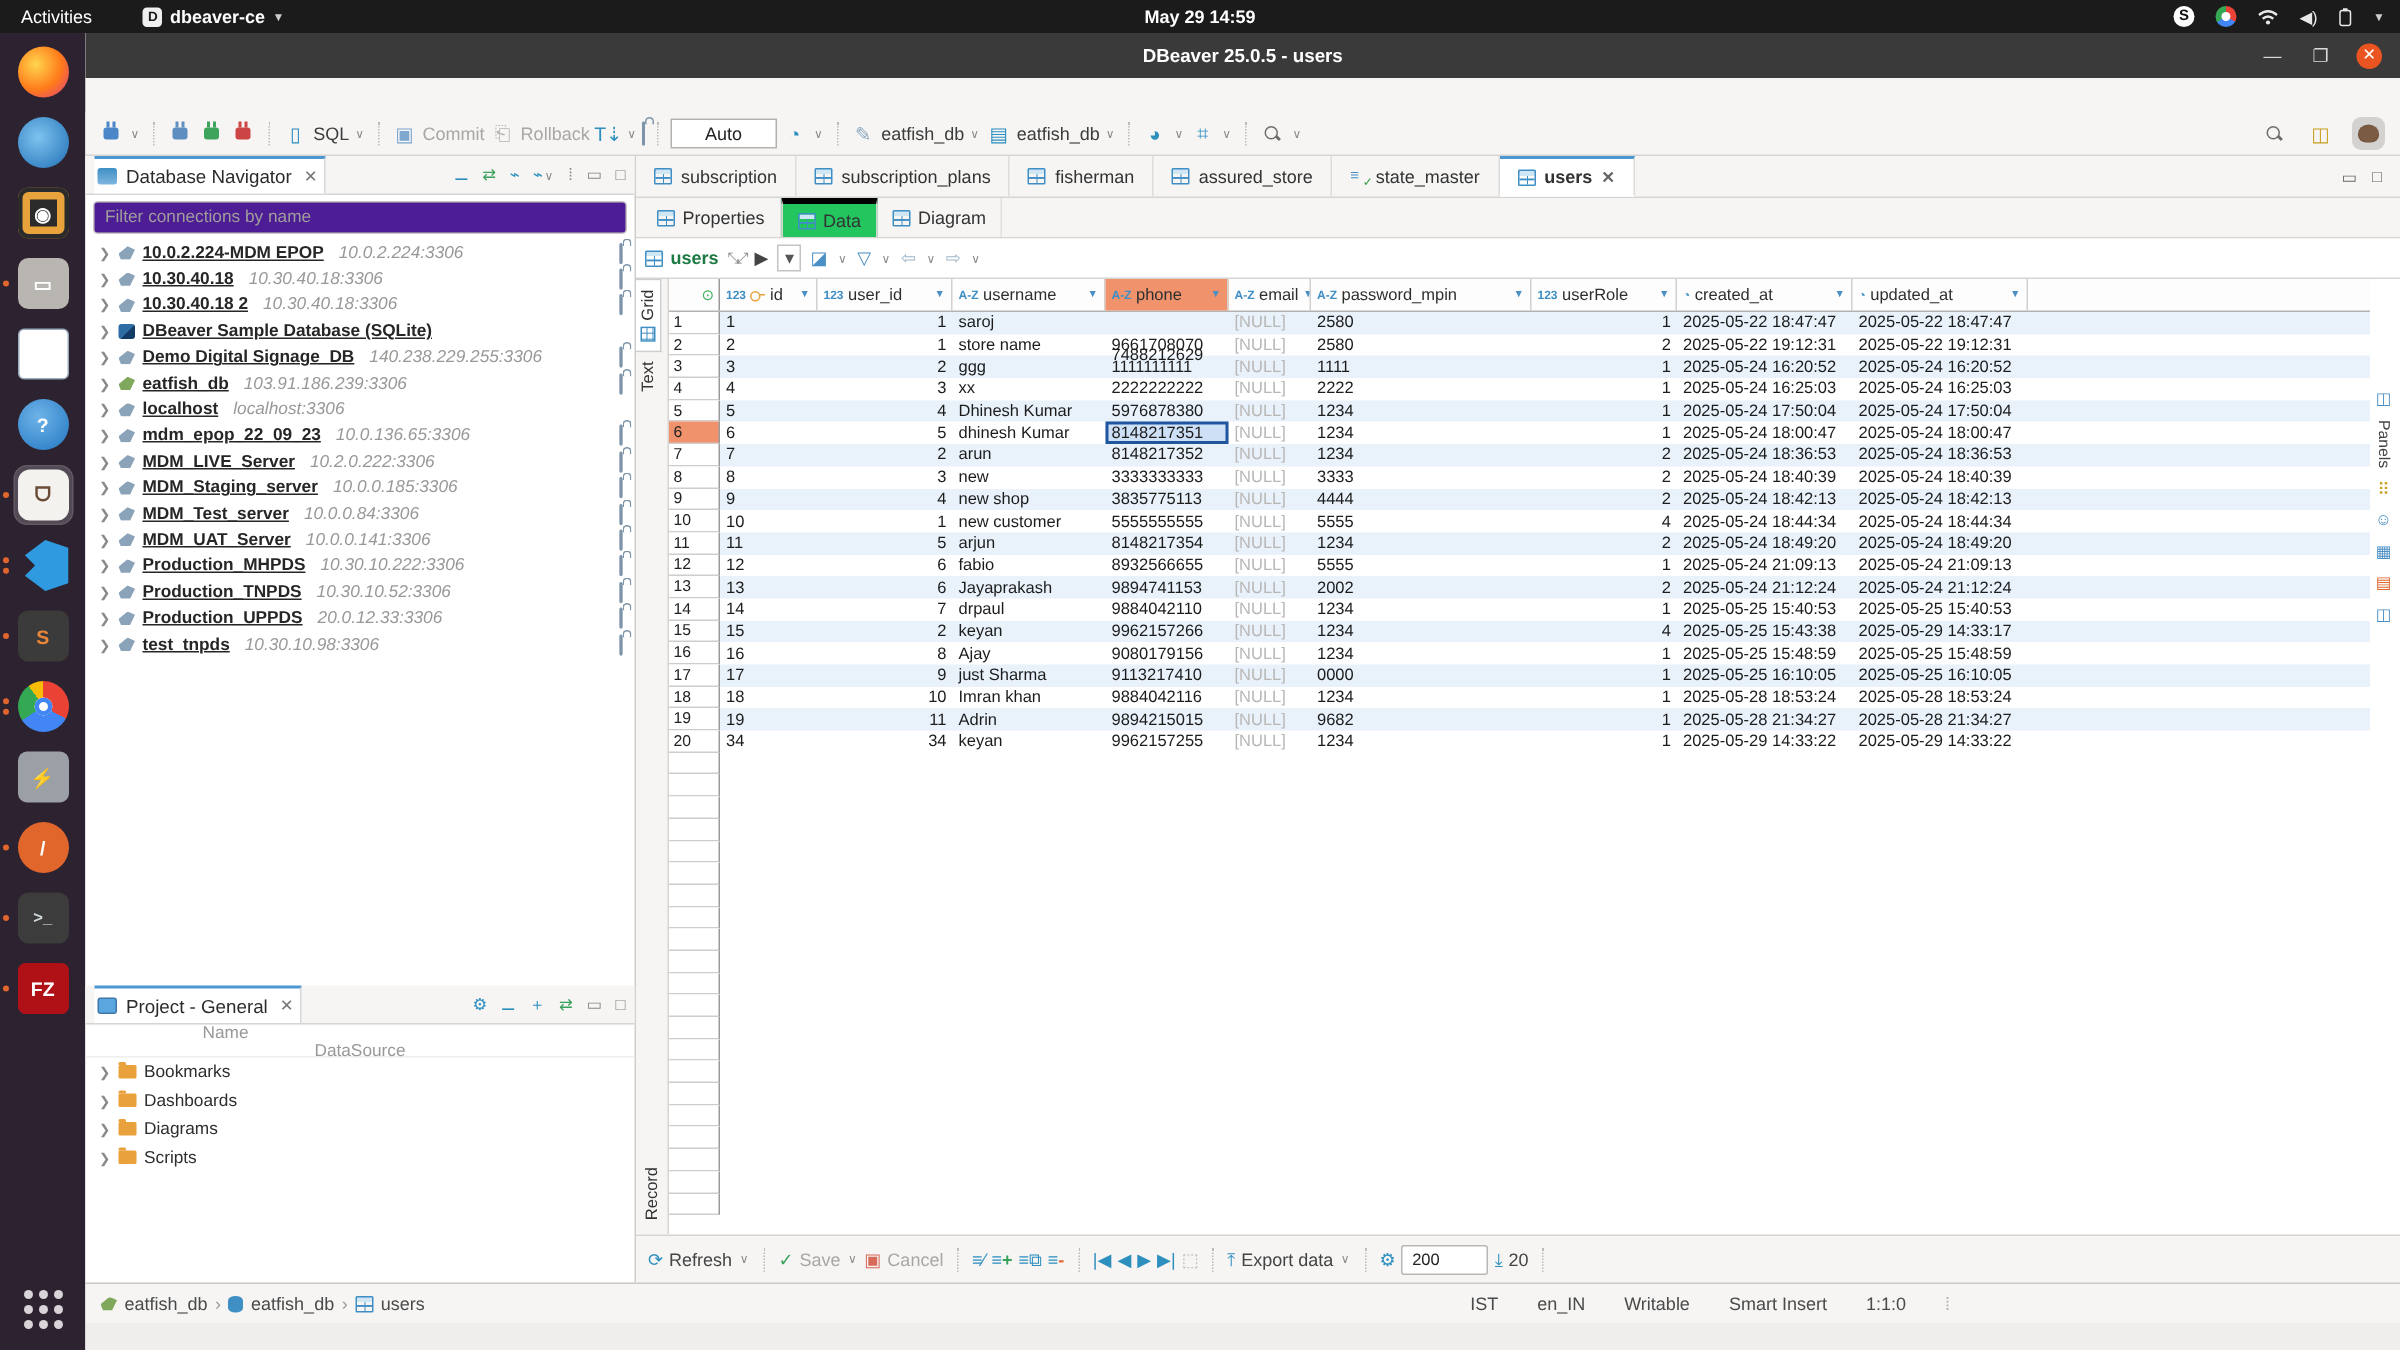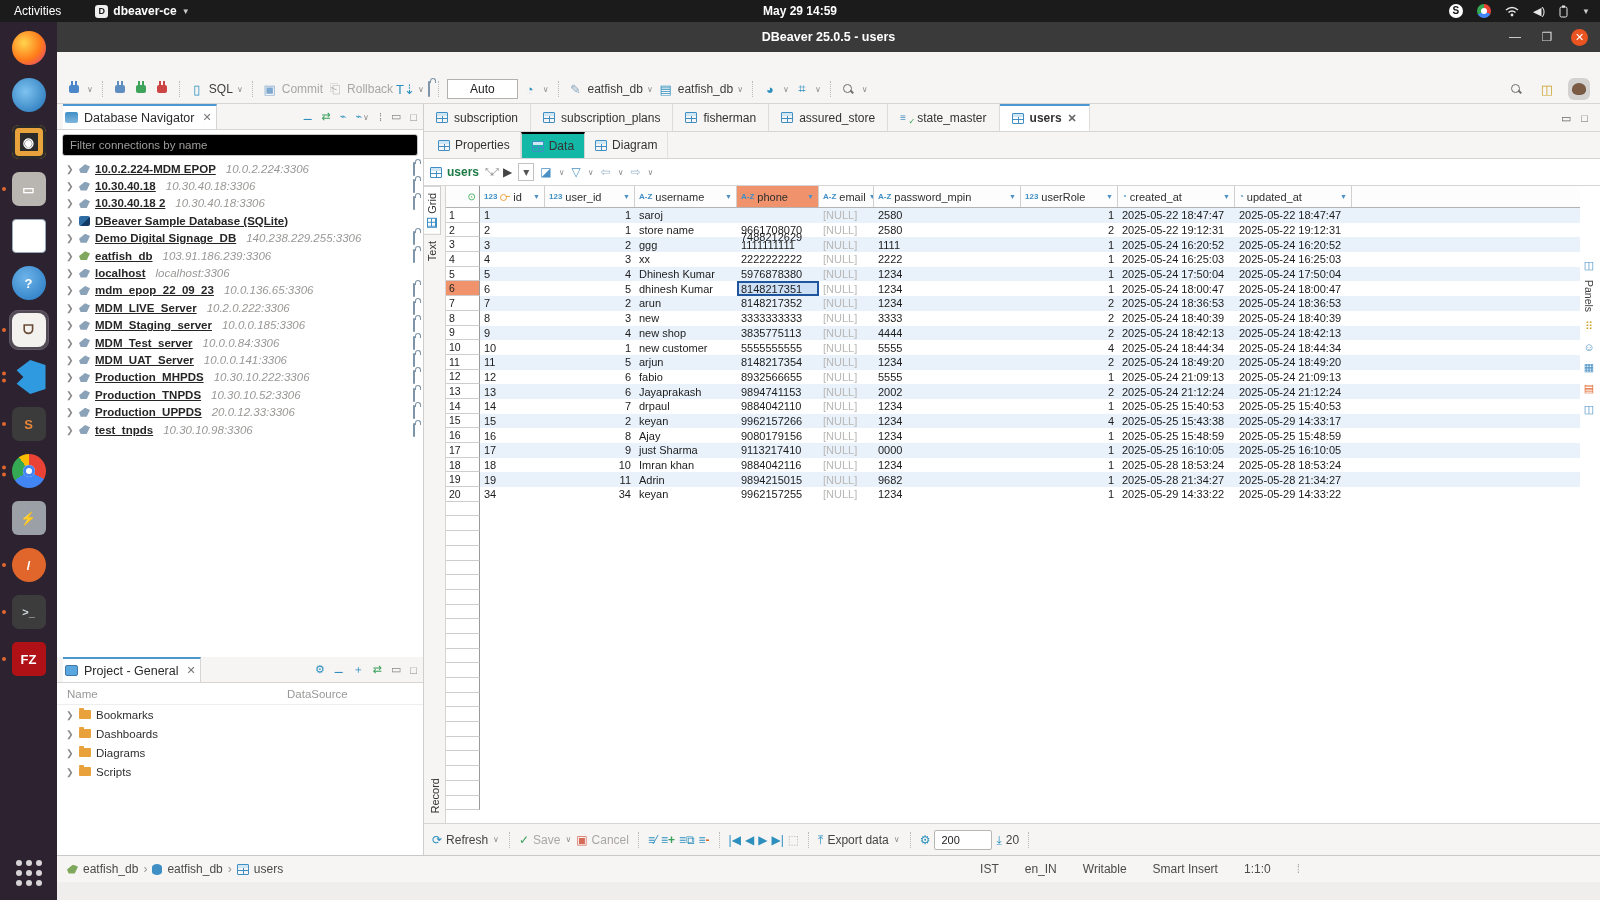--- a/index.html
+++ b/index.html
@@ -83,40 +83,40 @@
   .panel-header { height:26px; display:flex; align-items:center; background:#f6f5f4;
                   border-bottom:1px solid #d7d5d3; font-size:12.5px; color:#2b2b2b; padding:0 6px; gap:5px; }
   .ph-tab { display:flex; align-items:center; gap:6px; padding:0 4px 0 2px; height:100%;
             border-right:1px solid #d7d5d3; background:#fff; border-top:2px solid #4b97d2; }
   .ph-close { color:#777; font-size:11px; padding-left:2px; }
   .ph-icons { margin-left:auto; display:flex; align-items:center; gap:9px; color:#4a90c4; font-size:11px; }
   .ph-icons .gray { color:#8b8987; }
   .dbnav-icon { width:13px; height:11px; background:linear-gradient(#3f8fc5,#7fb6dd); border-radius:2px; }
   .proj-icon { width:13px; height:11px; background:#5aa7e0; border:1px solid #3f77a8; border-radius:2px; }
 
-  .filter-input { margin:4px 5px; height:22px; border:1px solid #c9c7c5; border-radius:3px; background:#000000;
+  .filter-input { margin:4px 5px; height:22px; border:1px solid #c9c7c5; border-radius:3px; background:#4c1d95;
                   color:#a09e9c; font-size:11.5px; display:flex; align-items:center; padding:0 7px; }
 
   .tree { font-size:11.5px; color:#2e2e2e; }
   .tree-row { display:flex; align-items:center; height:17.4px; padding-left:9px; gap:5px; white-space:nowrap; }
   .tw { color:#8a8a8a; font-size:9px; width:8px; }
   .conn-icon { width:11px; height:9px; background:#8ba3b8; clip-path:polygon(0 55%, 55% 0, 100% 25%, 70% 100%, 15% 100%); position:relative; }
   .conn-icon.connected { background:#7fa85c; }
   .sqlite-icon { width:11px; height:10px; background:linear-gradient(135deg,#2e6da4 55%, #123c66 55%); border-radius:2px; }
   .conn-name { font-weight:bold; color:#262626;text-decoration:underline; }
   .conn-addr { color:#9a9896; font-style:italic; margin-left:5px; }
   .lockwrap { margin-left:auto; margin-right:8px; }
   .lock { position:relative; width:9px; height:7px; background:#a9bccd; border:1px solid #7e94a8; border-radius:1px; }
   .lock::before { content:""; position:absolute; top:-4px; left:1px; width:4px; height:4px;
                   border:1px solid #7e94a8; border-bottom:none; border-radius:3px 3px 0 0; }
   .check-ov { position:absolute; right:-4px; bottom:-3px; color:#2f9e44; font-size:8px; font-weight:bold; }
 
   .project-panel { position:absolute; left:0; top:553px; right:0; }
   .proj-cols { display:flex; font-size:11.5px; color:#9a9896; height:22px; align-items:center;
-               border-bottom:1px solid #eee; }
+               border-bottom:1px solid #eee;flex-direction:column; }
   .proj-col-name { padding-left:10px; width:230px; }
   .folder { width:12px; height:9px; background:#e9a23b; border-radius:1px; position:relative; }
   .folder::before { content:""; position:absolute; top:-2px; left:0; width:5px; height:2px; background:#e9a23b;
                     border-radius:1px 1px 0 0; }
   .proj-row { height:19px; }
 
   
   .editor { position:absolute; left:367px; top:82px; right:0; bottom:45px; background:#fff; }
   .tabbar { position:absolute; left:0; top:0; right:0; height:28px; background:#f6f5f4;
             border-bottom:1px solid #d7d5d3; display:flex; align-items:flex-end; font-size:12px; color:#333; }
@@ -127,21 +127,21 @@
       linear-gradient(90deg,#3f8fc5 1px, transparent 1px) 5px 0/6px 100%,
       linear-gradient(#3f8fc5 1px, transparent 1px) 0 5px/100% 5px; border-radius:1px; }
   .script-icon { width:11px; height:11px; color:#4a90c4; font-size:10px; position:relative; }
   .script-icon::after { content:"✓"; position:absolute; right:-4px; bottom:-3px; color:#2f9e44; font-size:8px; }
   .etab-close { color:#666; font-size:11px; }
   .tabbar-right { margin-left:auto; display:flex; gap:10px; padding:0 12px 6px 0; color:#6b6967; font-size:11px; }
 
   .subtabs { position:absolute; left:0; top:28px; right:0; height:27px; background:#f6f5f4;
              border-bottom:1px solid #d7d5d3; display:flex; align-items:flex-end; font-size:12px; color:#333; padding-left:4px; }
   .stab { display:flex; align-items:center; gap:5px; padding:0 10px; height:26px; border-right:1px solid #e2e0de; }
-  .stab.active { background:#14b8a6; border:1px solid #d7d5d3; border-top:2px solid #000000; border-bottom:none; }
+  .stab.active { background:#22c55e; border:1px solid #d7d5d3; border-top:4px solid #000000; border-bottom:none; }
 
   .filterbar { position:absolute; left:0; top:55px; right:0; height:27px; background:#fff;
                border-bottom:1px solid #d7d5d3; display:flex; align-items:center; font-size:12px; padding:0 6px; gap:6px; }
   .fb-table { display:flex; align-items:center; gap:5px; color:#1d7a44; font-weight:bold; }
   .fb-expand { color:#8a8886; font-size:10px; letter-spacing:-2px; }
   .fb-input { flex:1; color:#aoa; color:#a8a6a4; font-size:12px; }
   .fb-box { border:1px solid #c5c3c1; padding:0 4px; height:18px; display:flex; align-items:center; color:#555; }
   .fb-ic { color:#4a90c4; font-size:12px; }
   .fb-ic.gray { color:#9fb6c9; }
 

